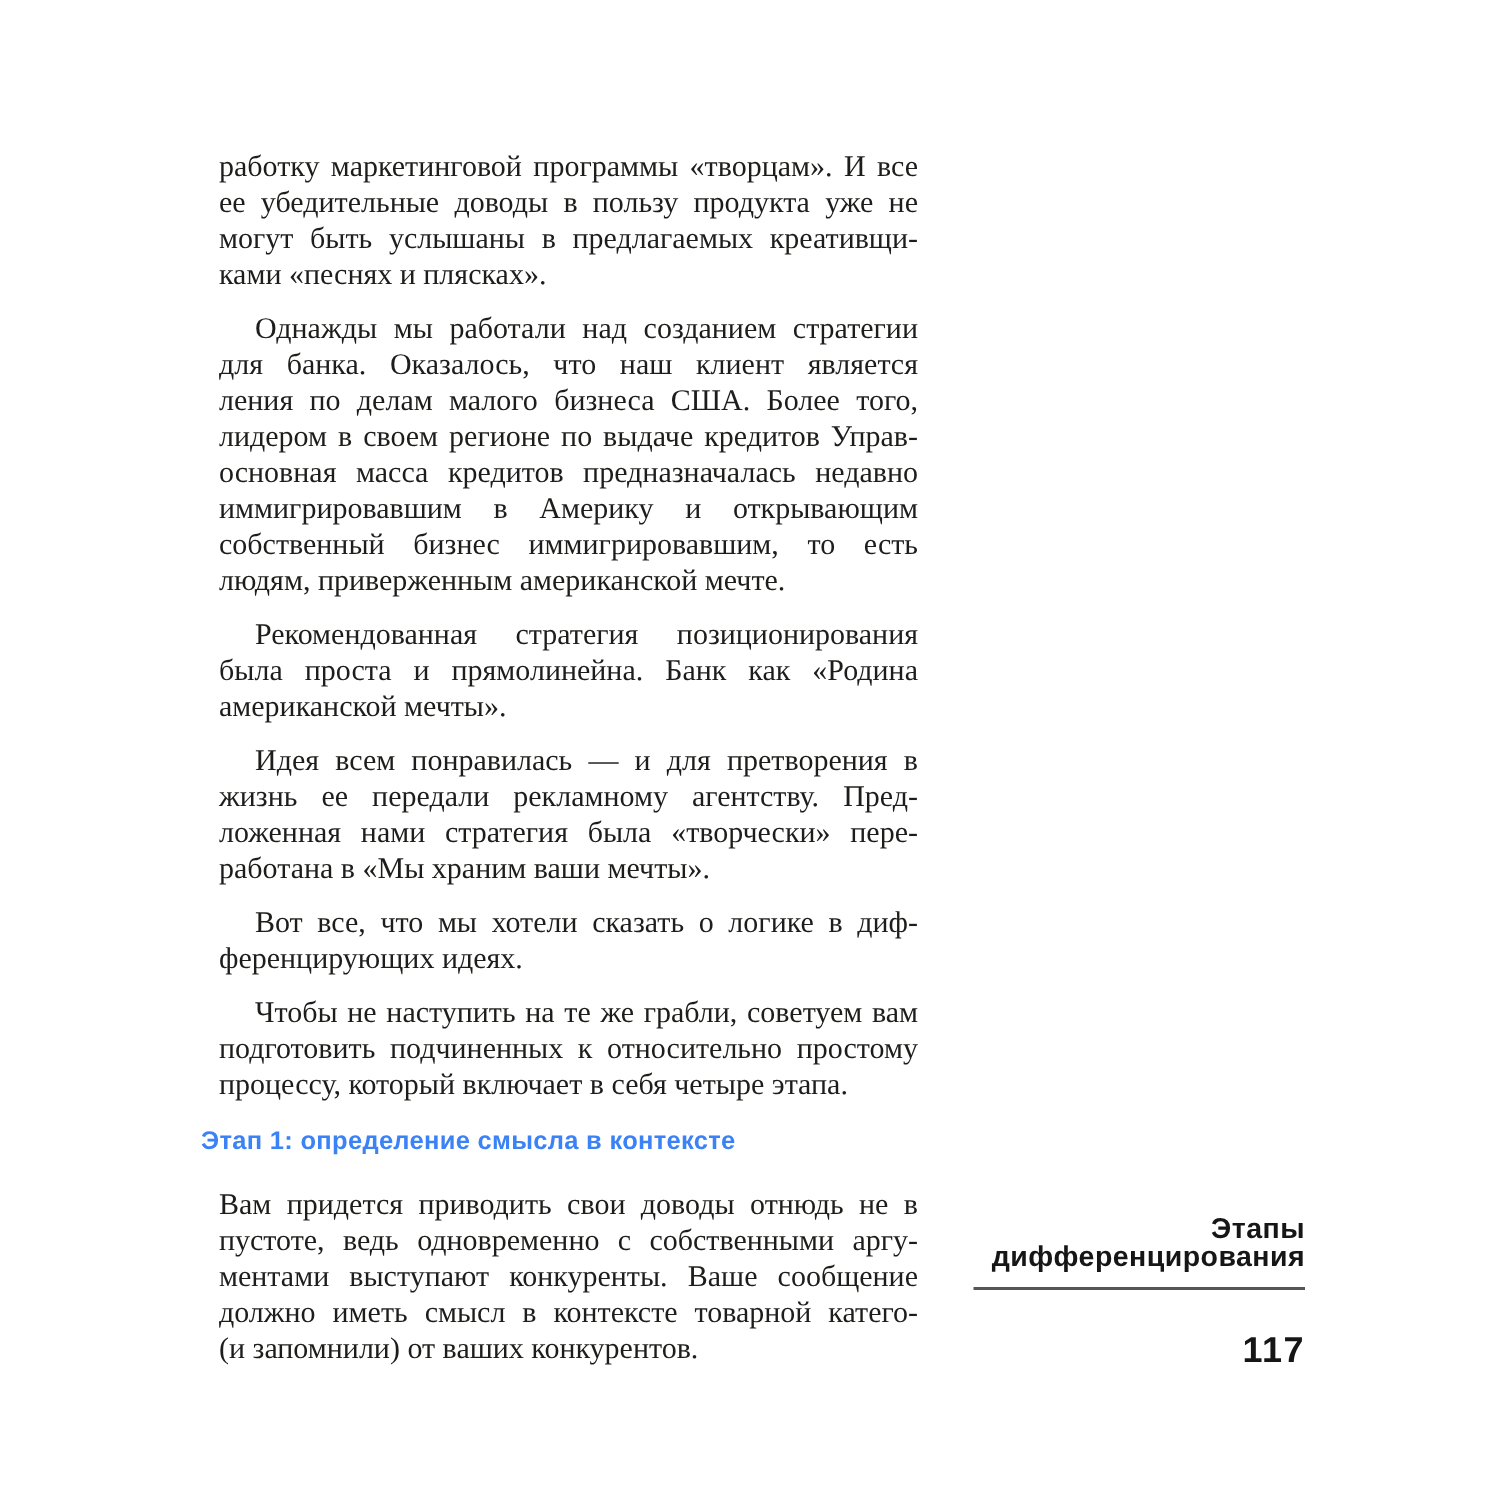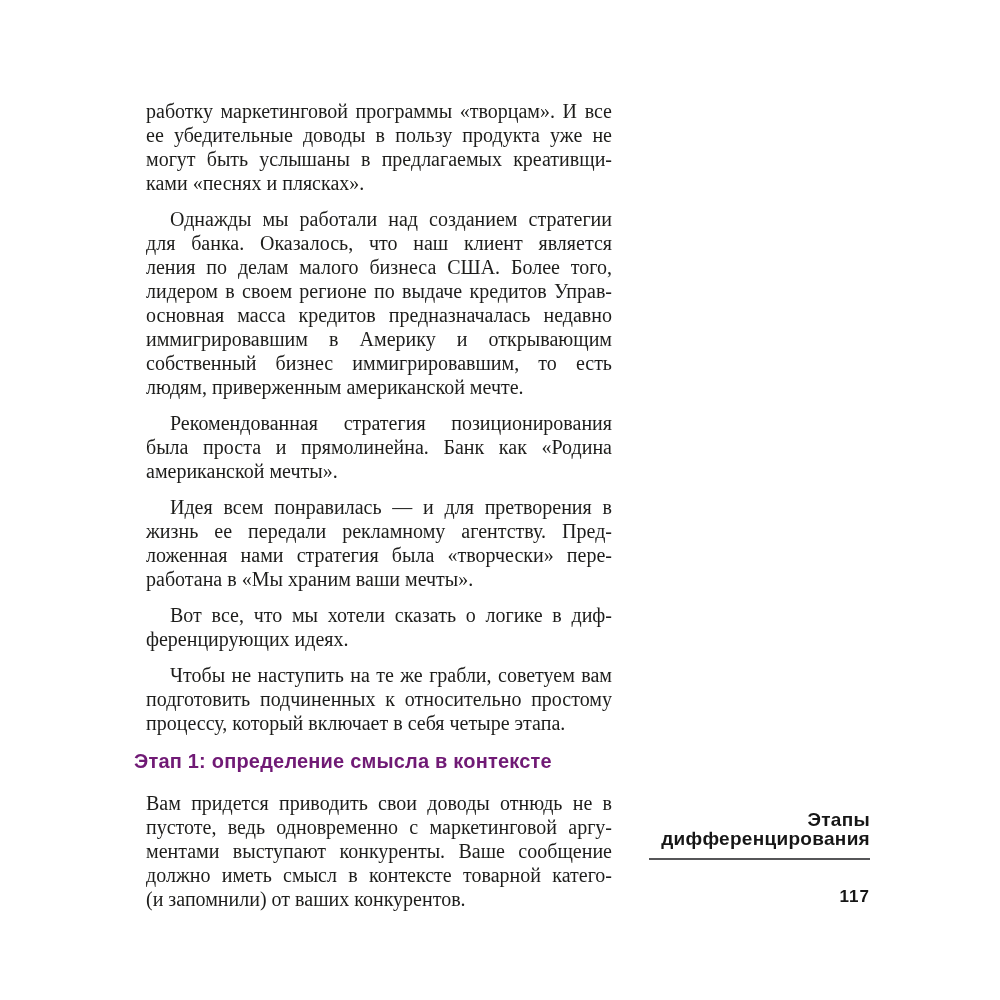--- a/index.html
+++ b/index.html
@@ -31,24 +31,24 @@
   }
   .para .line.last {
     text-align-last: left;
   }
   .para.indent .line:first-child {
     text-indent: 24px;
   }
   .section-heading {
     font-family: "Liberation Sans", sans-serif;
     font-weight: bold;
-    font-size: 20px;
+    font-size: 17px;
     line-height: 26px;
     letter-spacing: 0.2px;
-    color: #701a75;
+    color: #3b82f6;
     margin: 13px 0 17px 0;
   }
   .margin-note {
     position: absolute;
     top: 810px;
     right: 130px;
     width: 250px;
     text-align: right;
     font-family: "Liberation Sans", sans-serif;
     font-weight: bold;
@@ -63,21 +63,21 @@
     width: 221px;
     height: 0;
     border-top: 2px solid #565658;
   }
   .page-number {
     position: absolute;
     top: 887px;
     right: 130px;
     font-family: "Liberation Sans", sans-serif;
     font-weight: bold;
-    font-size: 17px;
+    font-size: 24px;
     letter-spacing: 1px;
     color: #161616;
   }
 </style>
 </head>
 <body>
 
 <div class="page">
 
   <main class="text-column">
@@ -118,21 +118,21 @@
           <div class="line">подготовить подчиненных к относительно простому</div>
           <div class="line last">процессу, который включает в себя четыре этапа.</div>
         </div>
       </div>
 
     <h2 class="section-heading">Этап 1: определение смысла в контексте</h2>
 
     <div id="section-paragraphs">
         <div class="para">
           <div class="line">Вам придется приводить свои доводы отнюдь не в</div>
-          <div class="line">пустоте, ведь одновременно с маркетинговой аргу-</div>
+          <div class="line">пустоте, ведь одновременно с собственными аргу-</div>
           <div class="line">ментами выступают конкуренты. Ваше сообщение</div>
           <div class="line">должно иметь смысл в контексте товарной катего-</div>
           <div class="line last">(и запомнили) от ваших конкурентов.</div>
         </div>
       </div>
   </main>
 
   <aside class="margin-note">
     <div>Этапы</div>
     <div>дифференцирования</div>

